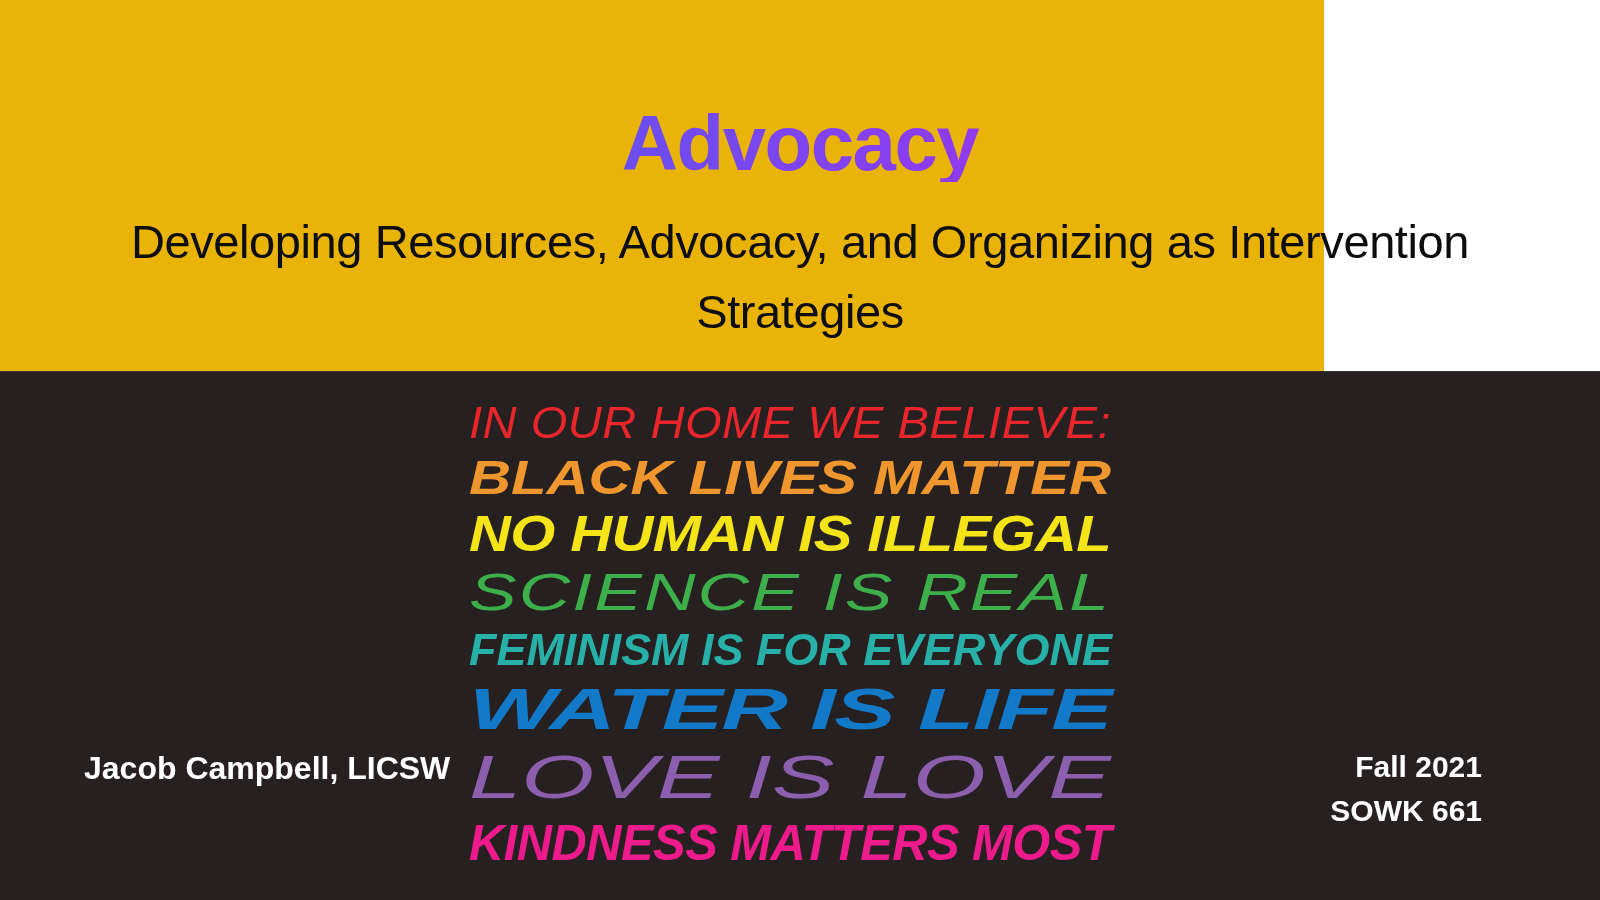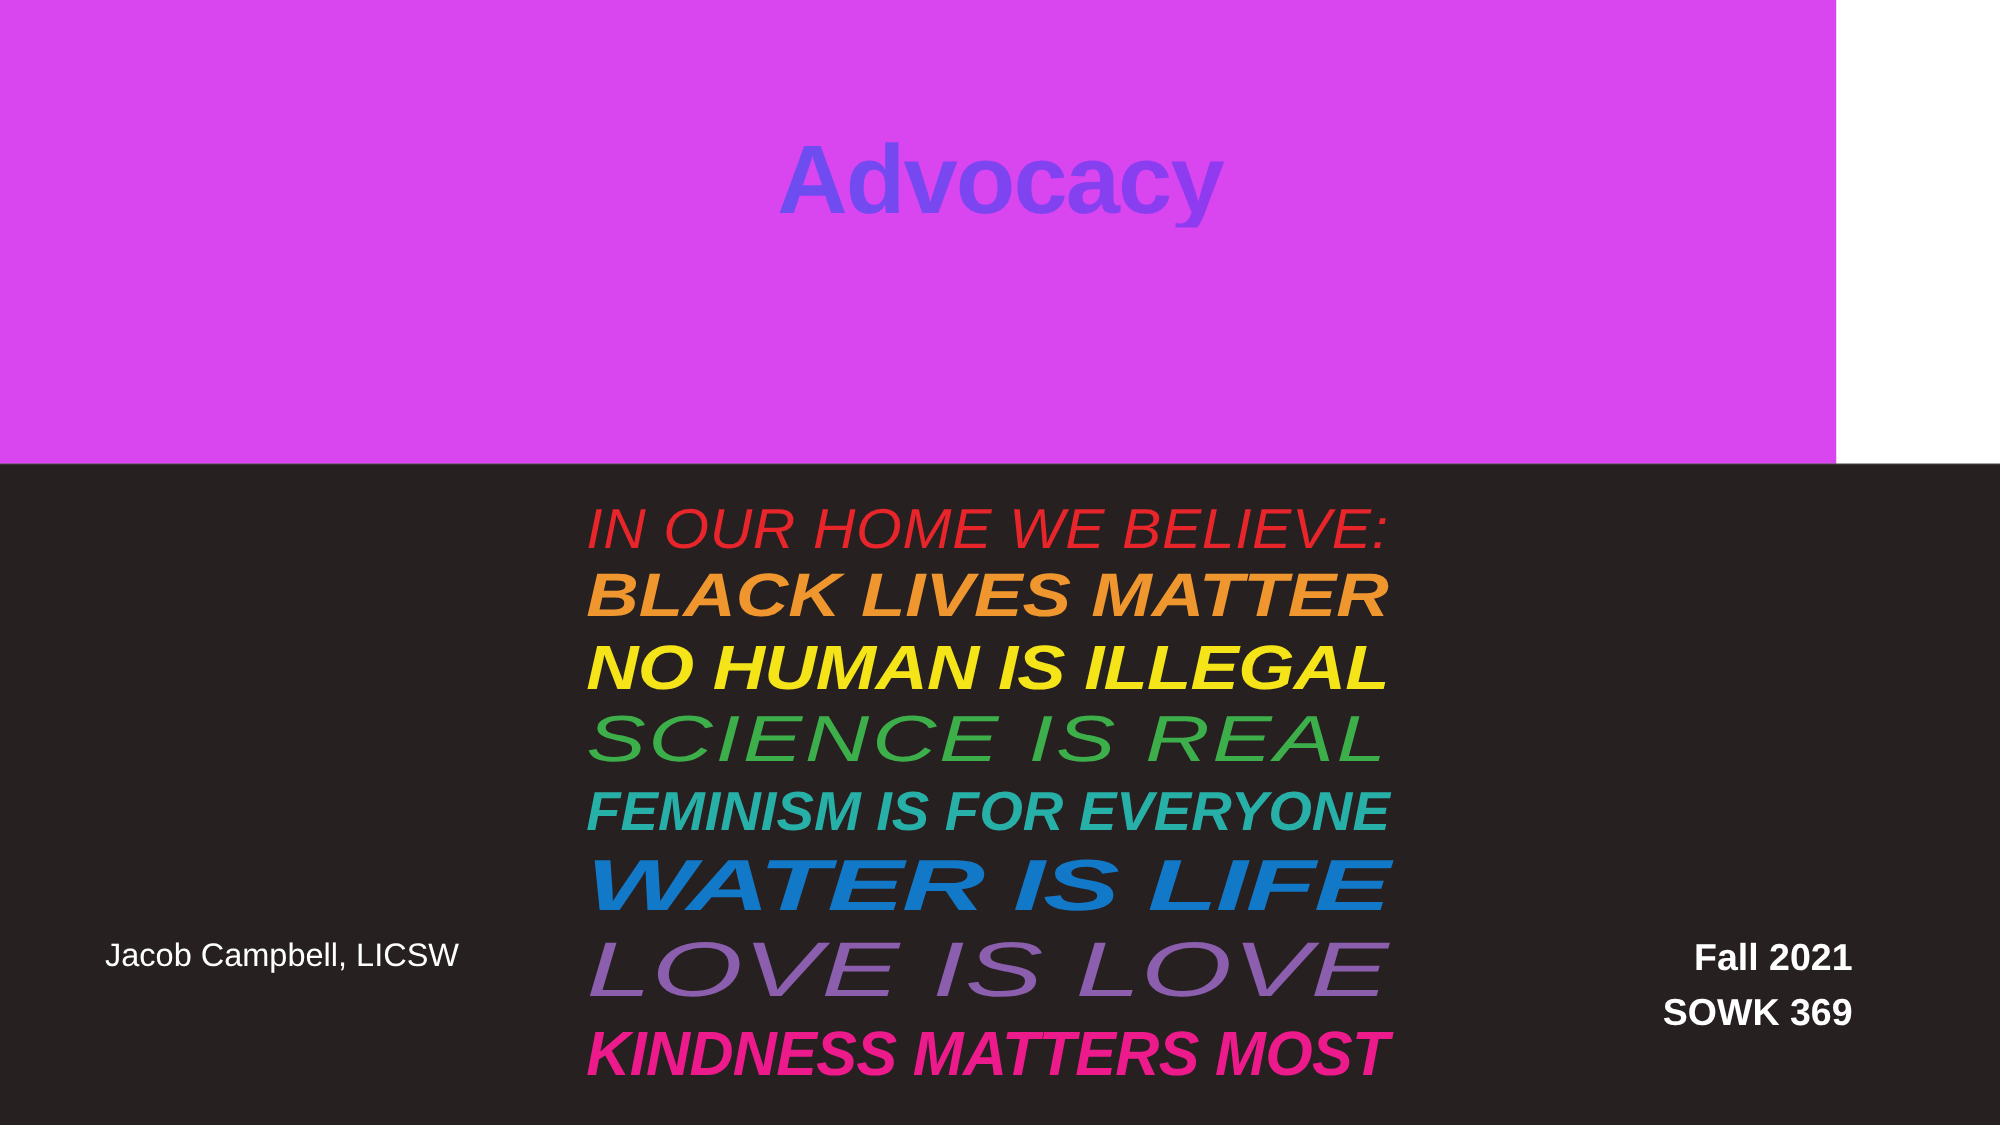--- a/index.html
+++ b/index.html
@@ -16,23 +16,23 @@
     height: 900px;
     overflow: hidden;
     background: #ffffff;
   }
 
   
   .header-band {
     position: absolute;
     left: 0;
     top: 0;
-    width: 1469px;
+    width: 1324px;
     height: 371px;
-    background: #d946ef;
+    background: #eab308;
     box-sizing: border-box;
   }
   .title {
     position: absolute;
     left: 0;
     top: 104px;
     width: 1600px;
     text-align: center;
     font-size: 78px;
     font-weight: 700;
@@ -102,22 +102,22 @@
   .pl4 { top: 250px; font-size: 44px; letter-spacing: 0px; }
   .pl5 { top: 302px; font-size: 58px; letter-spacing: -1px; }
   .pl6 { top: 368px; font-size: 62px; letter-spacing: 0px; font-weight: 400; }
   .pl7 { top: 440px; font-size: 50px; letter-spacing: -0.5px; }
 
   
   .credits-left {
     position: absolute;
     left: 84px;
     top: 745px;
-    font-size: 26px;
-    font-weight: 400;
+    font-size: 32px;
+    font-weight: 700;
     line-height: 1.48;
     color: #ffffff;
     text-align: left;
   }
   .credits-right {
     position: absolute;
     right: 118px;
     top: 745px;
     font-size: 30px;
     font-weight: 700;
@@ -127,20 +127,21 @@
   }
   .credits-line { display: block; }
 </style>
 </head>
 <body>
 
 <div class="slide">
 
   <div class="header-band">
     <div class="title" style="background-image: linear-gradient(90deg, rgb(43, 123, 245) 0%, rgb(90, 88, 240) 28%, rgb(139, 61, 240) 58%, rgb(192, 32, 236) 82%, rgb(236, 20, 230) 100%);">Advocacy</div>
+    <div class="subtitle">Developing Resources, Advocacy, and Organizing as Intervention Strategies</div>
   </div>
 
   <div class="dark-band"></div>
   <div class="band-rule"></div>
 
   <div class="poster">
     <div class="poster-line pl0" style="color: rgb(232, 37, 42); display: inline-block; left: 14px; width: auto; transform-origin: left top; transform: scaleX(1.04542);">IN OUR HOME WE BELIEVE:</div>
     <div class="poster-line pl1" style="color: rgb(240, 150, 46); display: inline-block; left: 14px; width: auto; transform-origin: left top; transform: scaleX(1.18714);">BLACK LIVES MATTER</div>
     <div class="poster-line pl2" style="color: rgb(245, 229, 24); display: inline-block; left: 14px; width: auto; transform-origin: left top; transform: scaleX(1.15806);">NO HUMAN IS ILLEGAL</div>
     <div class="poster-line pl3" style="color: rgb(61, 175, 74); display: inline-block; left: 14px; width: auto; transform-origin: left top; transform: scaleX(1.37317);">SCIENCE IS REAL</div>
@@ -149,16 +150,16 @@
     <div class="poster-line pl6" style="color: rgb(139, 94, 174); display: inline-block; left: 14px; width: auto; transform-origin: left top; transform: scaleX(1.51465);">LOVE IS LOVE</div>
     <div class="poster-line pl7" style="color: rgb(237, 26, 140); display: inline-block; left: 14px; width: auto; transform-origin: left top; transform: scaleX(0.975638);">KINDNESS MATTERS MOST</div>
   </div>
 
   <div class="credits-left">
     <span class="credits-line">Jacob Campbell, LICSW</span>
   </div>
 
   <div class="credits-right">
     <span class="credits-line">Fall 2021</span>
-    <span class="credits-line">SOWK 369</span>
+    <span class="credits-line">SOWK 661</span>
   </div>
 
 </div>
 
 </body></html>

